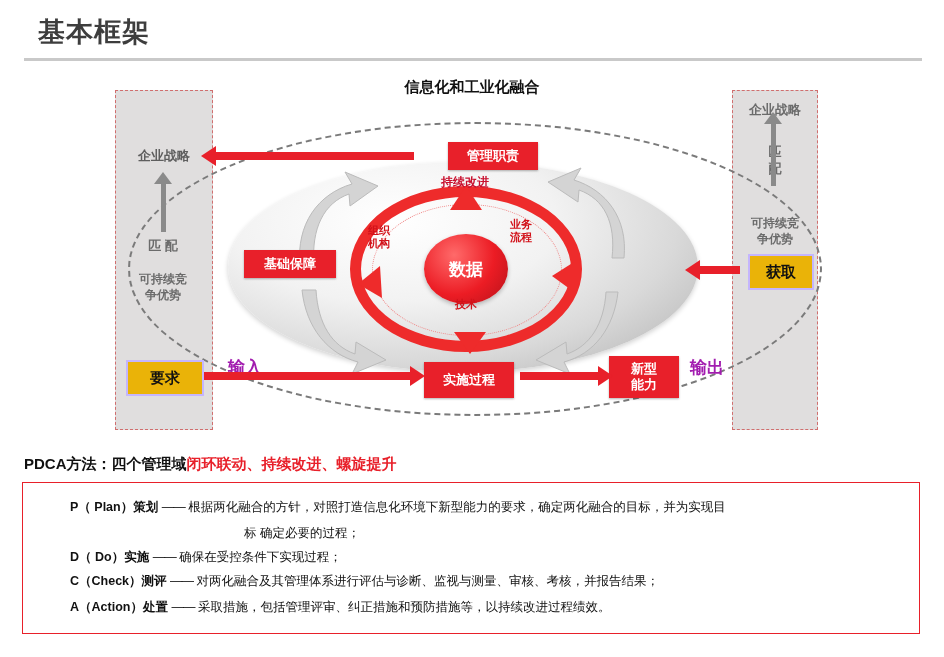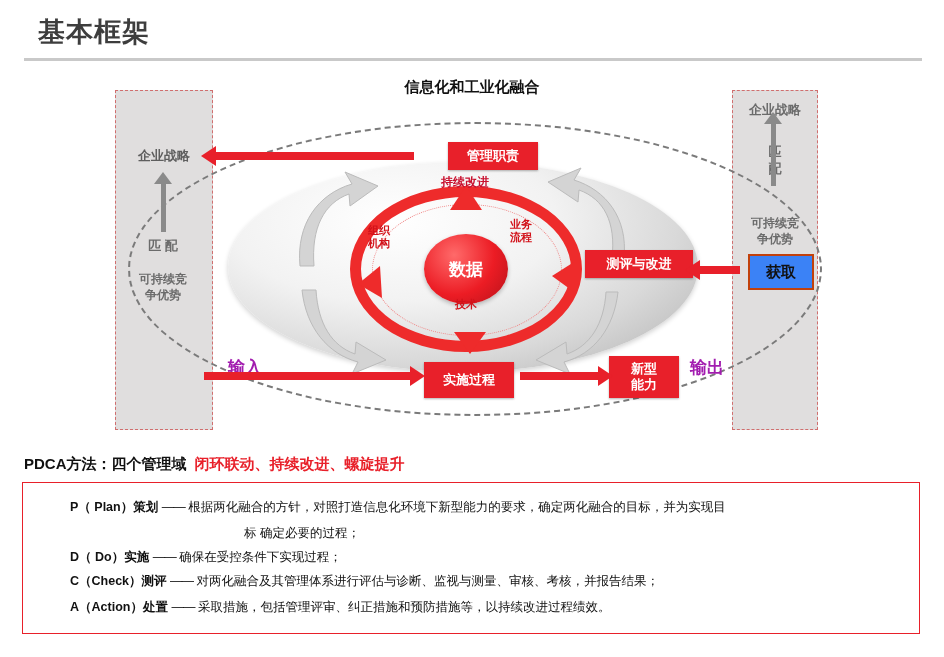--- a/index.html
+++ b/index.html
@@ -94,21 +94,21 @@
     box-shadow:0 1px 2px rgba(0,0,0,0.3);
   }
   #box-duty{left:448px;top:76px;width:90px;height:28px;}
   #box-base{left:244px;top:184px;width:92px;height:28px;}
   #box-eval{left:585px;top:184px;width:108px;height:28px;}
   #box-impl{left:424px;top:296px;width:90px;height:36px;}
   #box-newcap{left:609px;top:290px;width:70px;height:42px;}
 
   
   .red-outline-box{
-    position:absolute;background:#3b82f6;border:2px solid #c2410c;
+    position:absolute;background:#eab308;border:2px solid #c4b5fd;
     display:flex;align-items:center;justify-content:center;
     font-weight:bold;font-size:15px;color:#111;
   }
   #box-require{left:126px;top:294px;width:74px;height:32px;}
   #box-get{left:748px;top:188px;width:62px;height:32px;}
 
   
   .panel-text{
     position:absolute;font-size:13px;font-weight:bold;color:#6b6b6b;
     text-align:center;line-height:1.3;
@@ -145,21 +145,21 @@
     content:"";position:absolute;left:-7px;width:0;height:0;
     border-left:9px solid transparent;border-right:9px solid transparent;
   }
   .v-arrow.up::after{top:-12px;border-bottom:12px solid #8a8a8a;}
   #arrow-left-up{left:161px;top:118px;height:48px;}
   #arrow-right-up{left:771px;top:58px;height:62px;}
   
   #pdca-line{
     position:absolute;left:24px;top:455px;font-size:15px;font-weight:bold;color:#111;
   }
-  #pdca-line .hl{color:#e8202a;padding-left:8px;}
+  #pdca-line .hl{color:#e8202a;}
   
   #legend-box{
     position:absolute;left:22px;top:482px;width:898px;height:152px;
     border:1px solid #e8202a;background:#fff;
     box-sizing:border-box;
   }
   .legend-row{
     position:absolute;font-size:12.5px;color:#111;line-height:1.45;padding-left:32px;
   }
   .legend-key{font-weight:bold;}
@@ -213,24 +213,25 @@
   </svg>
 
   <div id="center-circle">数据</div>
 
   <div class="ring-label" id="lbl-improve">持续改进</div>
   <div class="ring-label" id="lbl-org">组织<br>机构</div>
   <div class="ring-label" id="lbl-biz">业务<br>流程</div>
   <div class="ring-label" id="lbl-tech">技术</div>
 
   <div class="red-box" id="box-duty">管理职责</div>
-  <div class="red-box" id="box-eval">测评与改进</div>
+  <div class="red-box" id="box-base">基础保障</div>
   <div class="red-box" id="box-impl">实施过程</div>
   <div class="red-box" id="box-newcap">新型<br>能力</div>
 
+  <div class="red-outline-box" id="box-require">要求</div>
   <div class="red-outline-box" id="box-get">获取</div>
 
   <div class="panel-text" id="txt-strategy-left">企业战略</div>
   <div class="panel-text" id="txt-match-left">匹 配</div>
   <div class="panel-text" id="txt-adv-left">可持续竞<br>争优势</div>
   <div class="panel-text" id="txt-strategy-right">企业战略</div>
   <div class="panel-text" id="txt-match-right">匹<br>配</div>
   <div class="panel-text" id="txt-adv-right">可持续竞<br>争优势</div>
 
   <div class="io-label" id="lbl-input">输入</div>

